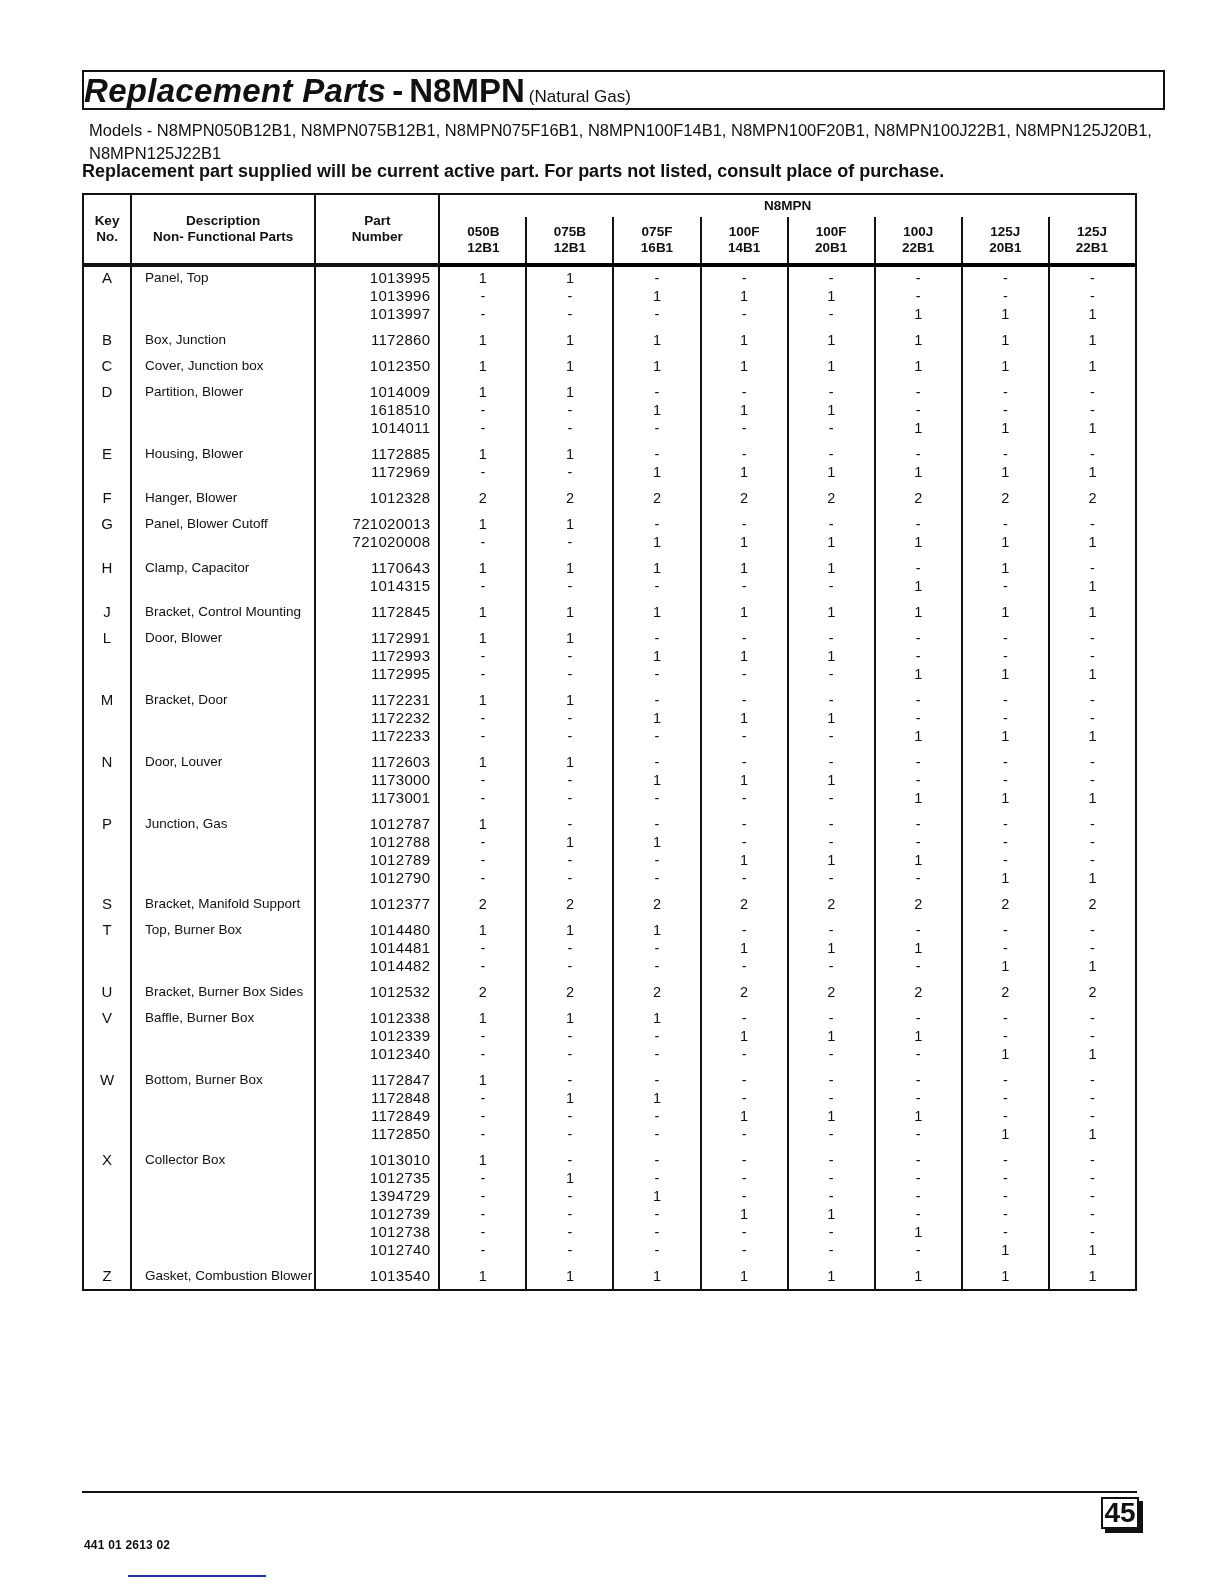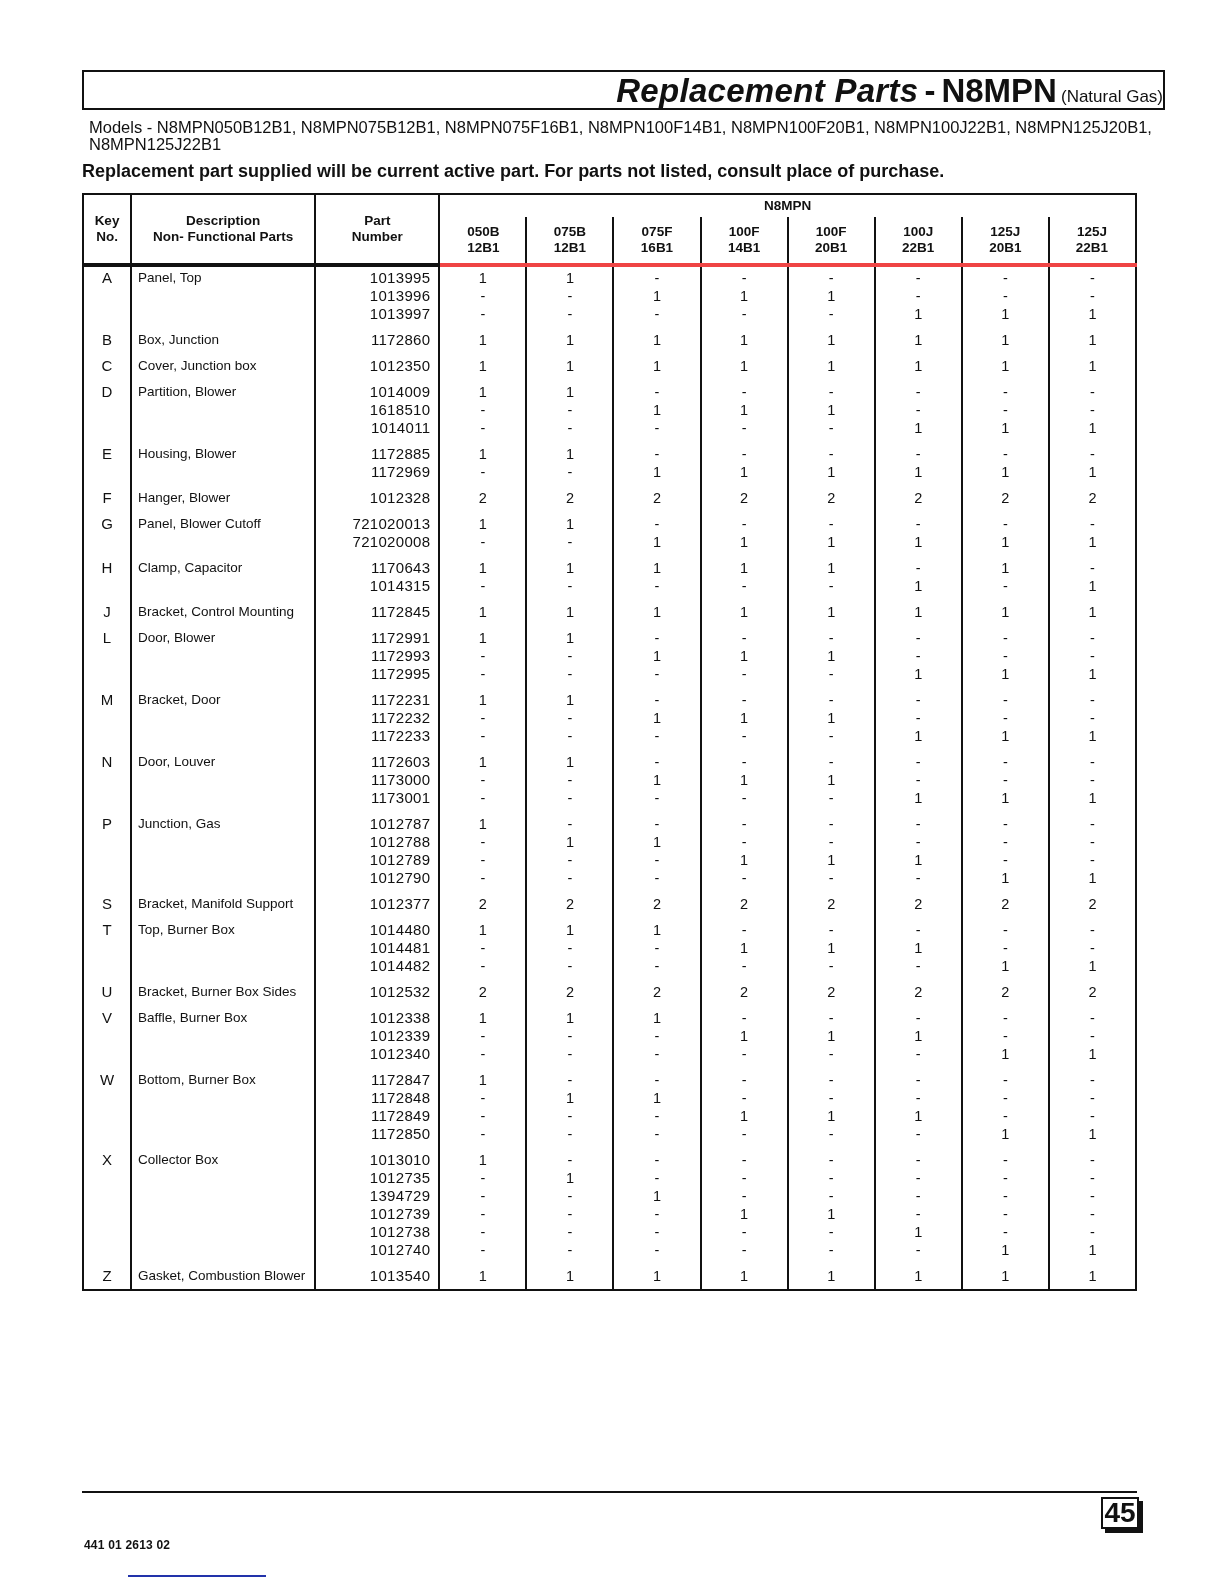--- a/index.html
+++ b/index.html
@@ -1,36 +1,36 @@
 <!DOCTYPE html>
 <html><head>
 <meta charset="utf-8">
 <style>
   html, body { margin: 0; padding: 0; background: #ffffff; }
   body { width: 1224px; height: 1584px; position: relative; font-family: "Liberation Sans", sans-serif; color: #111; overflow: hidden; }
-  .title-box { position: absolute; left: 82px; top: 70px; width: 1083px; height: 40px; border: 2px solid #111; box-sizing: border-box; text-align: right; line-height: 38px; }
+  .title-box { position: absolute; left: 82px; top: 70px; width: 1083px; height: 40px; border: 2px solid #111; box-sizing: border-box; text-align: left; line-height: 38px; }
   .title-main { font-size: 33px; font-style: italic; font-weight: bold; letter-spacing: 0.3px; }
   .title-dash { font-size: 33px; font-weight: bold; margin: 0 6px; }
   .title-model { font-size: 33px; font-weight: bold; }
   .title-sub { font-size: 17px; margin-left: 4px; }
-  .models { position: absolute; left: 89px; top: 119px; width: 1080px; font-size: 16.5px; line-height: 17px; }
+  .models { position: absolute; left: 89px; top: 119px; width: 1080px; font-size: 16.5px; line-height: 23px; }
   .notice { position: absolute; left: 82px; top: 161px; font-size: 18px; font-weight: bold; }
   table.parts { position: absolute; left: 82px; top: 193px; width: 1055px; border-collapse: collapse; border: 2px solid #111; font-size: 14.5px; }
   table.parts th { font-family: "Liberation Sans", sans-serif; font-weight: bold; font-size: 13.5px; line-height: 16px; padding: 0; vertical-align: middle; }
   .col-key { width: 48px; }
   .col-desc { width: 184px; }
   .col-part { width: 124px; }
   .col-model { width: 87px; }
   th.h-key, th.h-desc, th.h-part { border-right: 2px solid #111; border-bottom: 4px solid #111; height: 68px; }
   th.h-group { height: 22px; border-bottom: none; font-size: 13px; }
-  th.h-model { height: 46px; border-bottom: 4px solid #ef4444; position: relative; margin-top: 36px; }
+  th.h-model { height: 46px; border-bottom: 4px solid #000000; position: relative; margin-top: 36px; }
   th.h-model.sep::before { content: ""; position: absolute; left: -1px; top: 0; bottom: 0; border-left: 2px solid #111; }
   td { padding: 0; vertical-align: top; }
   td.c-key { text-align: center; border-right: 2px solid #111; font-size: 15px; }
-  td.c-desc { border-right: 2px solid #111; padding-left: 6px; font-size: 13.5px; }
+  td.c-desc { border-right: 2px solid #111; padding-left: 13px; font-size: 13.5px; }
   td.c-part { border-right: 2px solid #111; text-align: right; padding-right: 8px; font-size: 15px; letter-spacing: 0.3px; }
   td.c-q { text-align: center; font-size: 14.5px; border-left: 2px solid #111; }
   td.c-q.first { border-left: none; }
   .line { height: 18px; line-height: 18px; }
   tr.group td { padding-top: 4px; padding-bottom: 4px; }
   tr.group:first-child td { padding-top: 2px; }
   .footer-rule { position: absolute; left: 82px; top: 1491px; width: 1055px; height: 2px; background: #111; }
   .footer-code { position: absolute; left: 84px; top: 1502px; font-size: 12px; font-weight: bold; letter-spacing: 0.2px; margin-top: 36px; }
   .page-num { position: absolute; left: 1101px; top: 1497px; width: 34px; height: 28px; border: 2px solid #111; box-shadow: 4px 4px 0 #111; text-align: center; line-height: 28px; font-size: 28px; font-weight: bold; background: #fff; }
   .blue-link-line { position: absolute; left: 128px; top: 1575px; width: 138px; height: 2px; background: #2233aa; }

